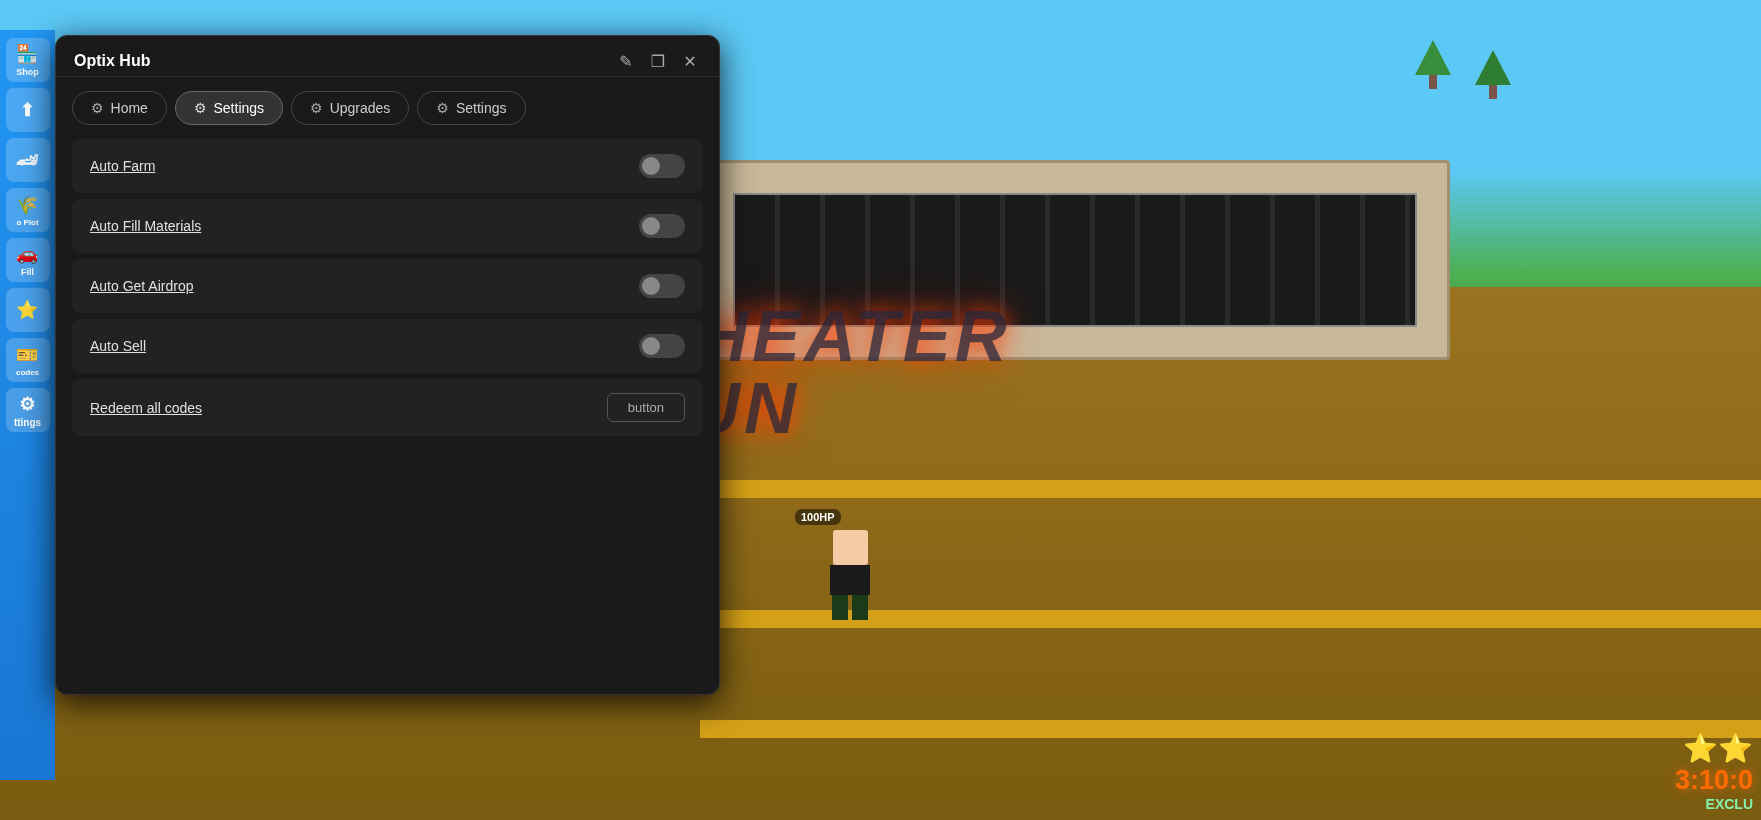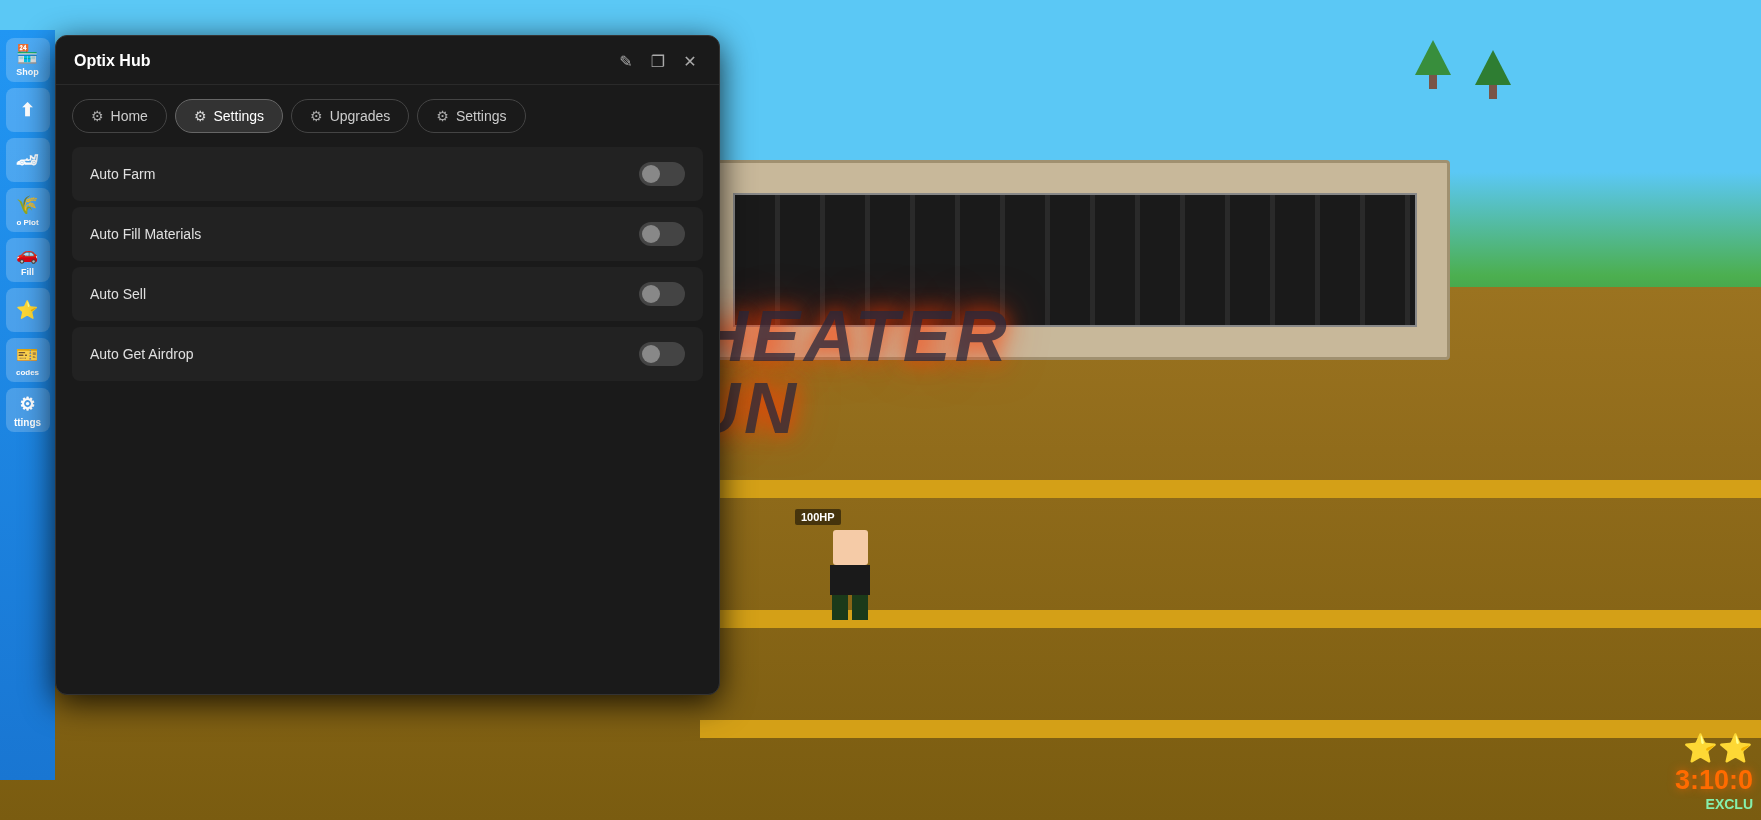--- a/index.html
+++ b/index.html
@@ -111,21 +111,21 @@
     
     .hp-bar {
       position: absolute;
       bottom: 295px;
       left: 795px;
       z-index: 6;
       font-size: 11px;
       color: #fff;
       background: rgba(0,0,0,0.5);
       padding: 2px 6px;
-      border-radius: 2px;
+      border-radius: 7px;
       font-weight: bold;
     }
 
     
     .watermark {
       position: absolute;
       top: 300px;
       left: 640px;
       z-index: 7;
       font-size: 72px;
@@ -184,21 +184,21 @@
       border-radius: 12px;
       z-index: 20;
       border: 1px solid #333;
       box-shadow: 0 8px 32px rgba(0,0,0,0.8);
     }
 
     .modal-titlebar {
       display: flex;
       align-items: center;
       justify-content: space-between;
-      padding: 14px 18px 12px;
+      padding: 14px 18px 4px;
       border-bottom: 1px solid #2a2a2a;
     }
 
     .modal-title {
       font-size: 16px;
       font-weight: 600;
       color: #fff;
     }
 
     .modal-controls {
@@ -265,20 +265,21 @@
       background: #222;
       border-radius: 8px;
       padding: 14px 18px;
       min-height: 54px;
     }
 
     .toggle-label {
       font-size: 14px;
       color: #e0e0e0;
       font-weight: 400;
+      text-decoration: underline;
     }
 
     .toggle-switch {
       width: 46px;
       height: 24px;
       background: #444;
       border-radius: 12px;
       position: relative;
       cursor: pointer;
       border: none;
@@ -470,29 +471,33 @@
       <span class="toggle-label">Auto Farm</span>
       <button class="toggle-switch"></button>
     </div>
 
     <div class="toggle-row">
       <span class="toggle-label">Auto Fill Materials</span>
       <button class="toggle-switch"></button>
     </div>
 
     <div class="toggle-row">
+      <span class="toggle-label">Auto Get Airdrop</span>
+      <button class="toggle-switch"></button>
+    </div>
+
+    <div class="toggle-row">
       <span class="toggle-label">Auto Sell</span>
       <button class="toggle-switch"></button>
     </div>
 
-    <div class="toggle-row">
-      <span class="toggle-label">Auto Get Airdrop</span>
-      <button class="toggle-switch"></button>
+    <div class="button-row">
+      <span class="toggle-label">Redeem all codes</span>
+      <button class="row-button">button</button>
     </div>
-
   </div>
 </div>
 
 <div class="bottom-right-hud">
   <div class="timer-stars">⭐⭐</div>
   <div class="timer-text">3:10:0</div>
   <div class="timer-excl">EXCLU</div>
 </div>
 
 </body></html>

